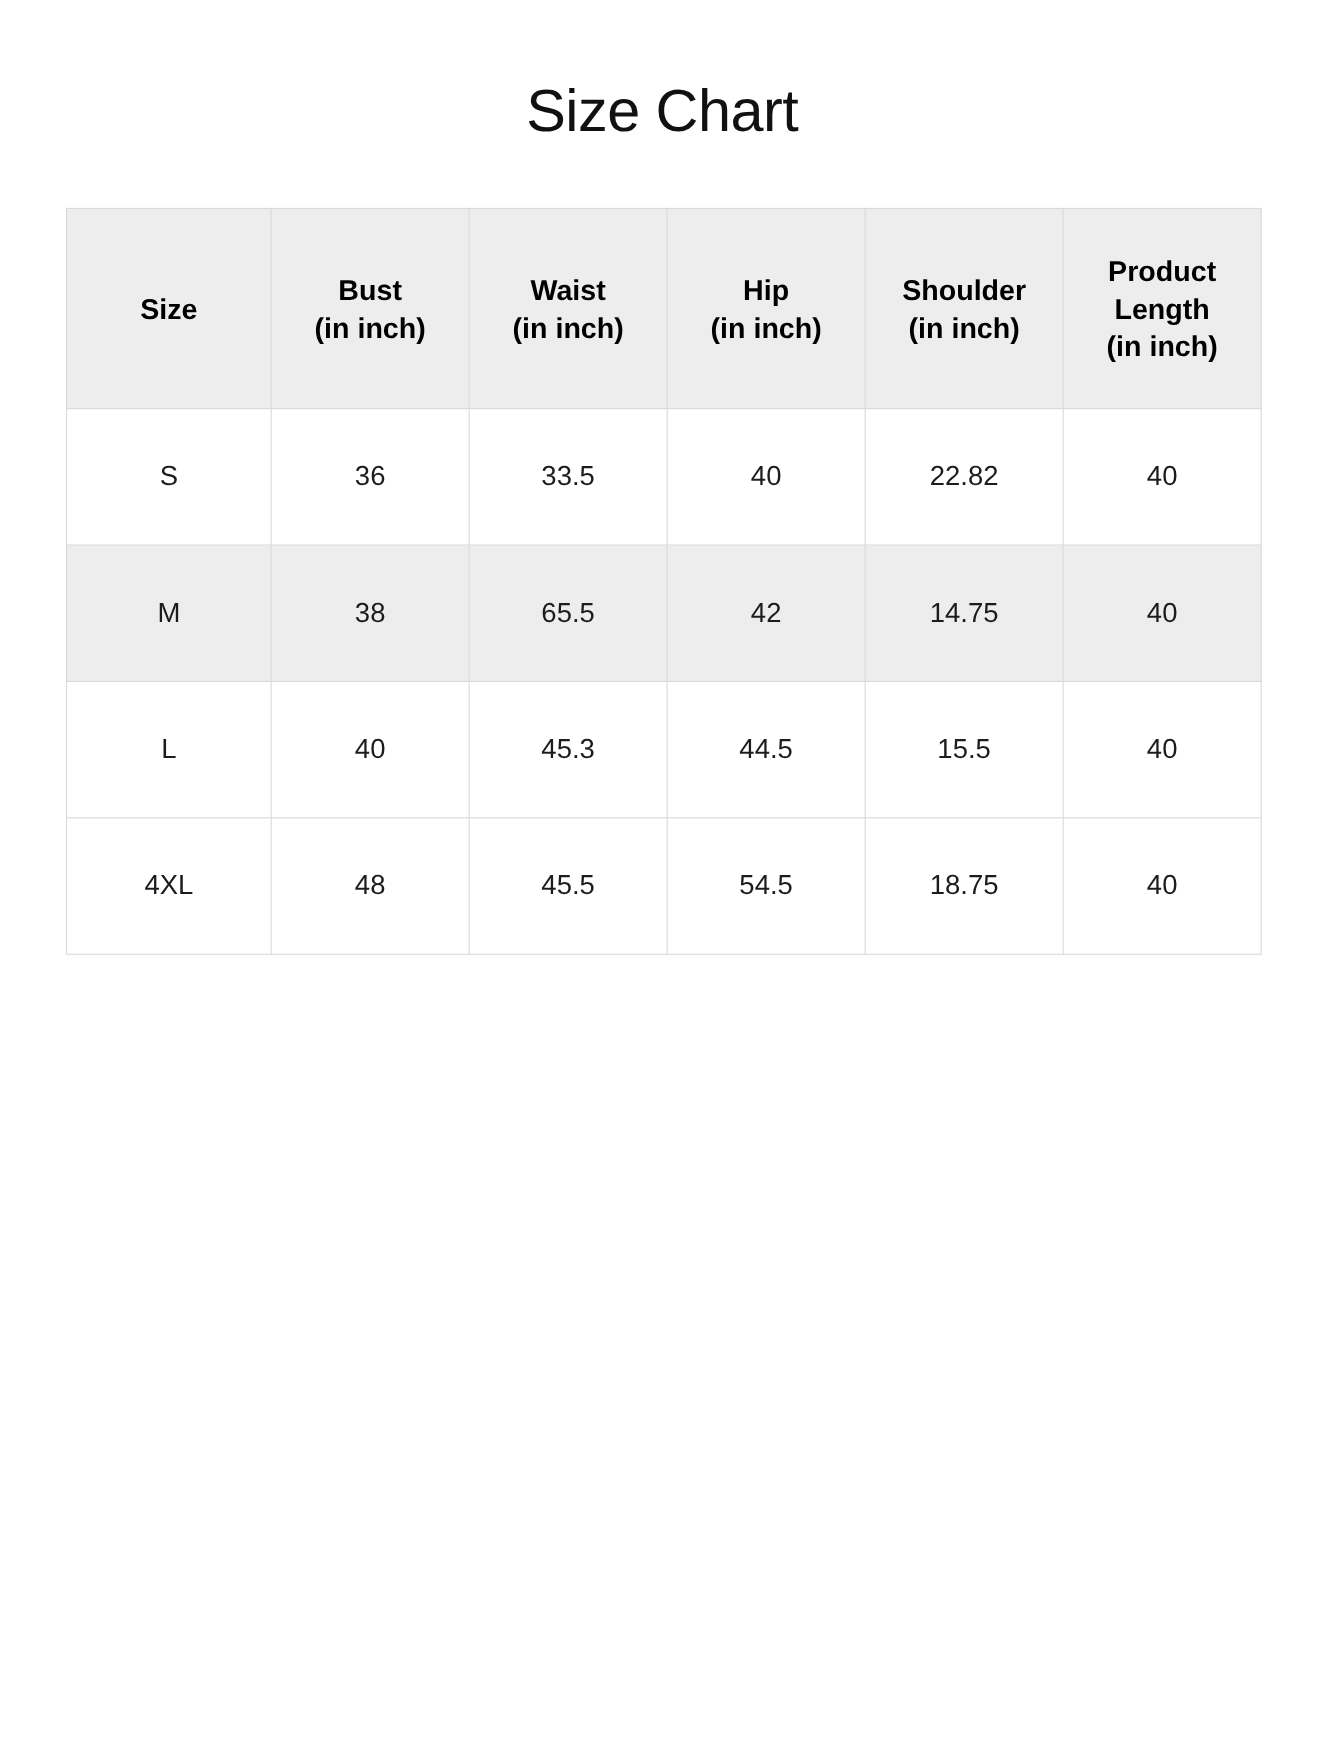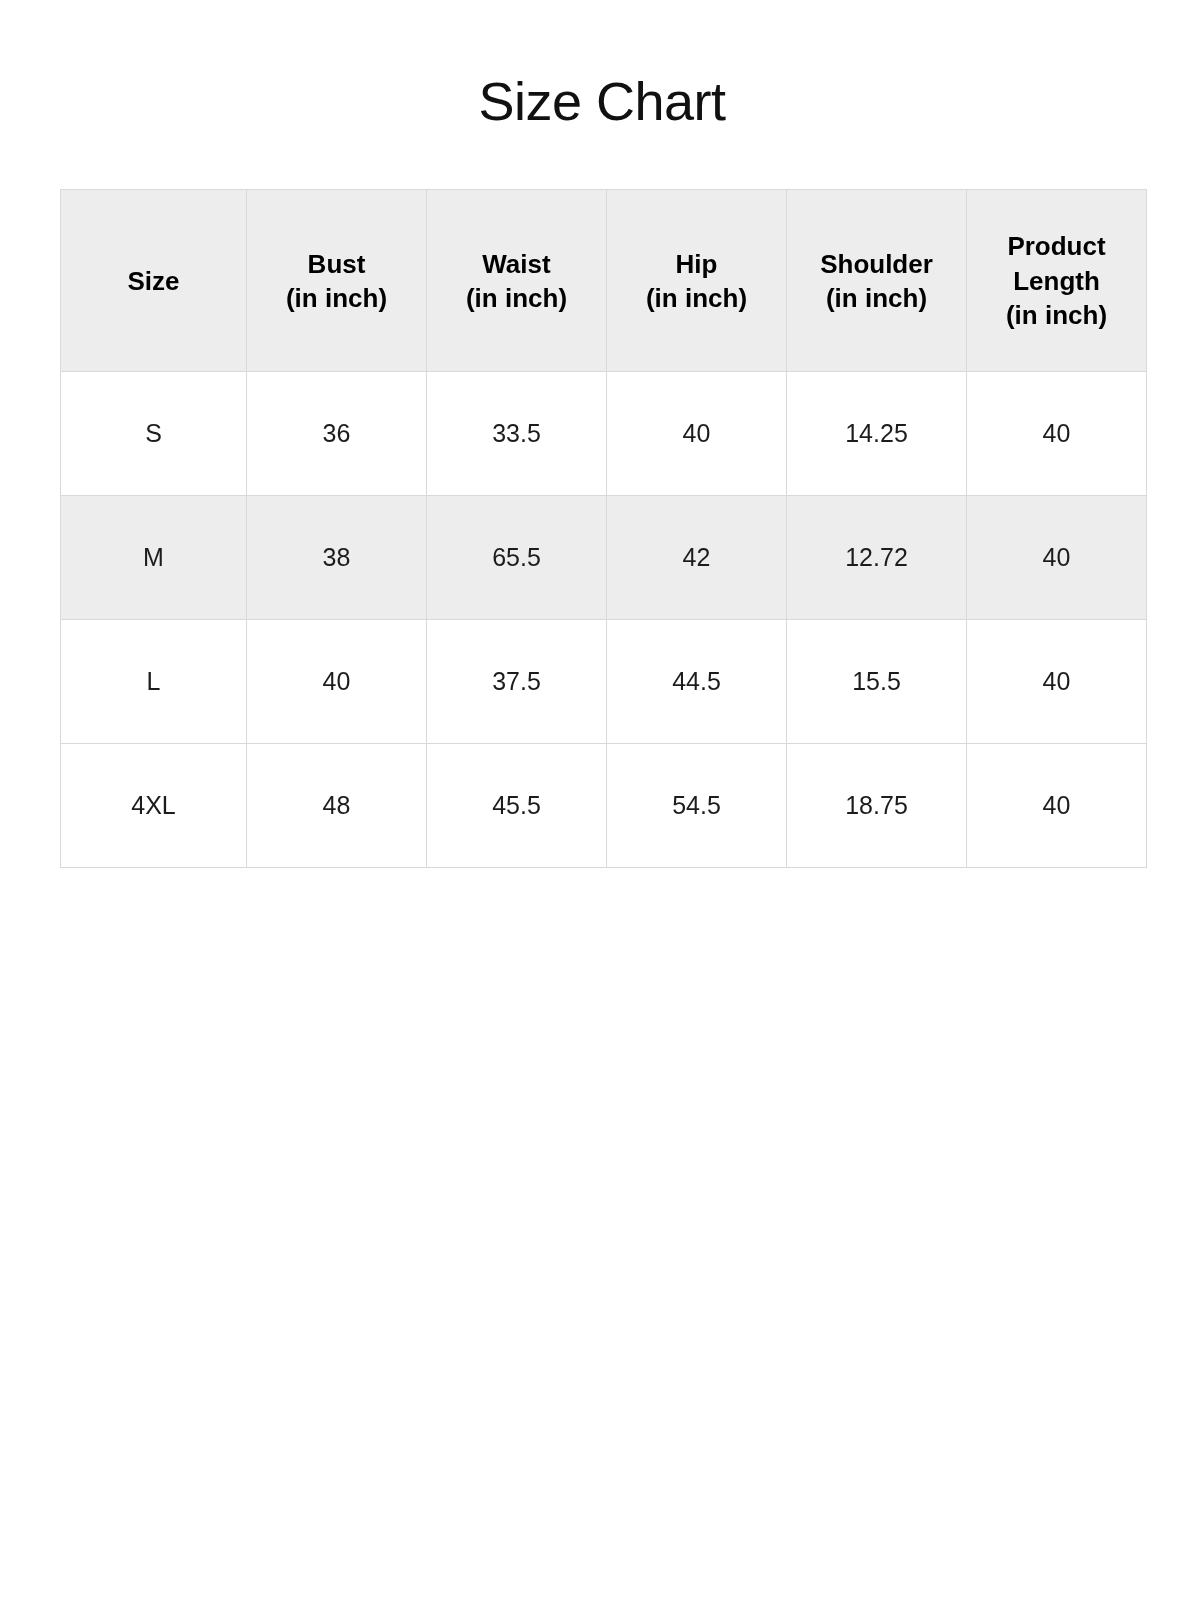--- a/index.html
+++ b/index.html
@@ -120,35 +120,35 @@
             <span class="hdr-line">(in inch)</span>
           </th>
         </tr>
       </thead>
       <tbody>
         <tr>
           <td>S</td>
           <td>36</td>
           <td>33.5</td>
           <td>40</td>
-          <td>14.25</td>
+          <td>22.82</td>
           <td>40</td>
         </tr>
         <tr class="alt">
           <td>M</td>
           <td>38</td>
           <td>65.5</td>
           <td>42</td>
-          <td>12.72</td>
+          <td>14.75</td>
           <td>40</td>
         </tr>
         <tr>
           <td>L</td>
           <td>40</td>
-          <td>37.5</td>
+          <td>45.3</td>
           <td>44.5</td>
           <td>15.5</td>
           <td>40</td>
         </tr>
         <tr>
           <td>4XL</td>
           <td>48</td>
           <td>45.5</td>
           <td>54.5</td>
           <td>18.75</td>

